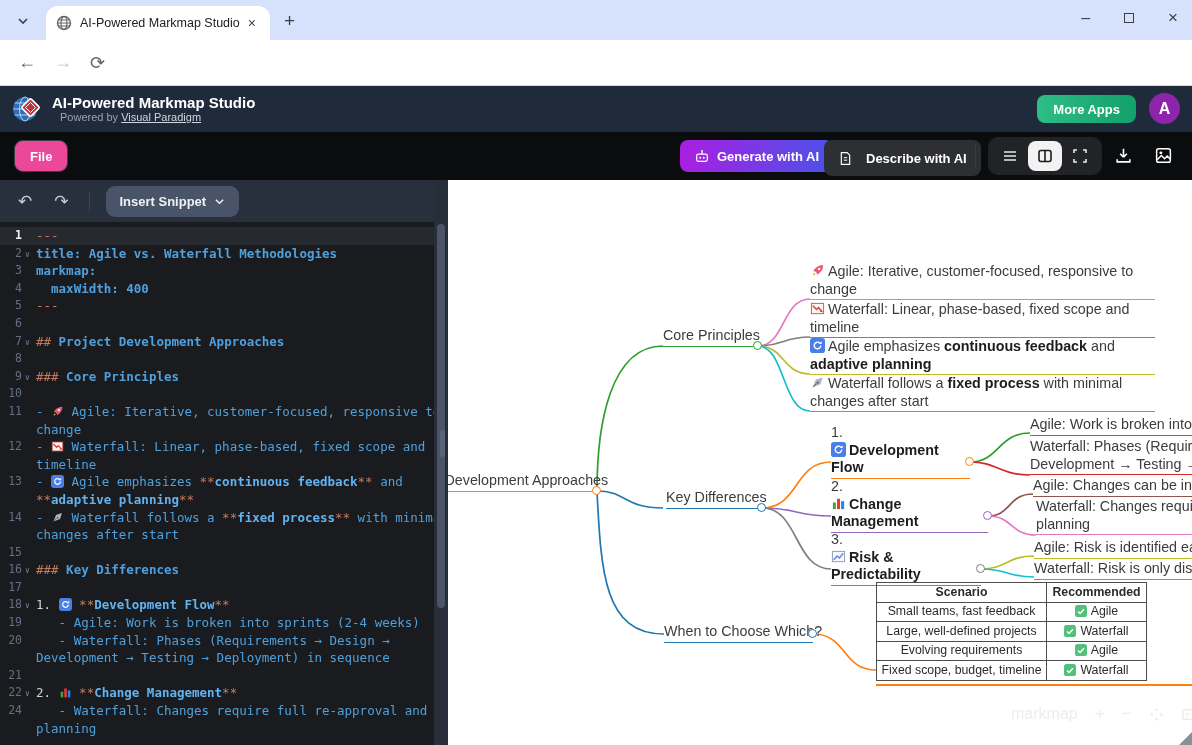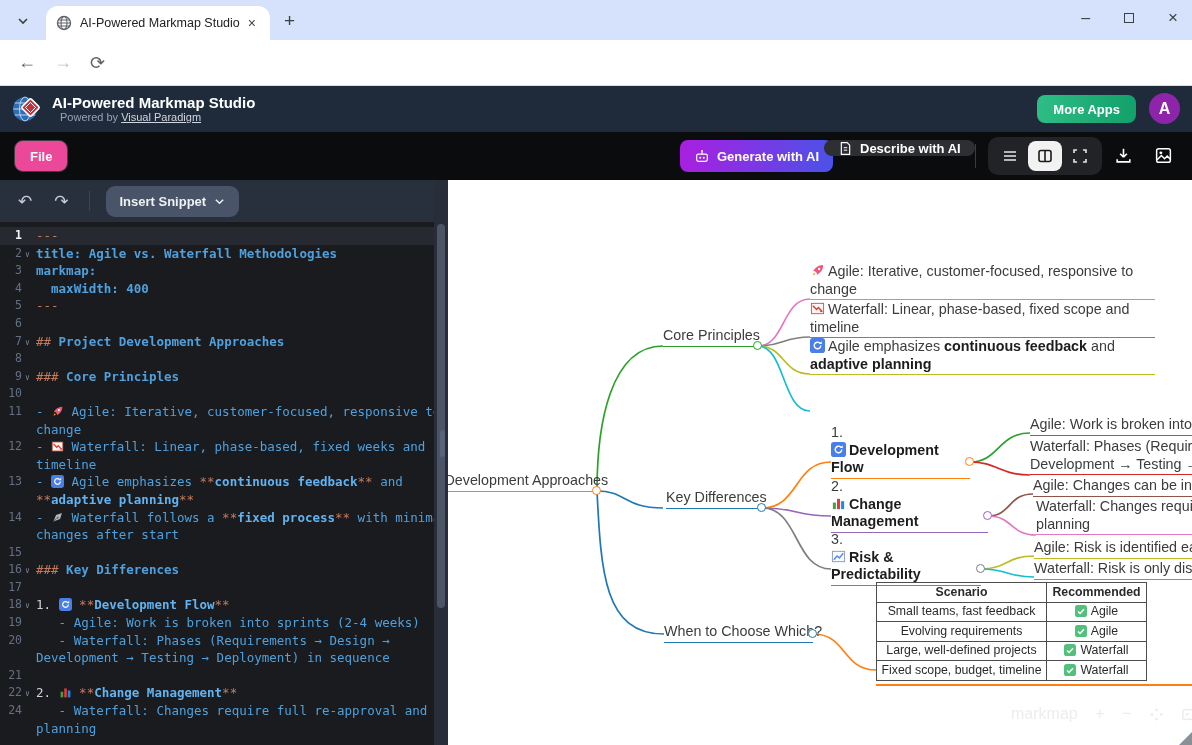--- a/index.html
+++ b/index.html
@@ -47,22 +47,22 @@
                 background:#8e24aa; color:#fff; font-weight:bold; font-size:16px; display:flex;
                 align-items:center; justify-content:center; }
 
   
   .cmd-bar { position:absolute; left:0; top:132px; width:1192px; height:48px; background:#0b0c0e; }
   .file-btn { position:absolute; left:14px; top:8px; height:32px; padding:0 15px; border:1px solid #3d3f44;
               border-radius:9px; color:#fff; font-size:13px; font-weight:bold; display:flex; align-items:center; background:#ec4899; }
   .gen-btn { position:absolute; left:680px; top:8px; height:32px; padding:0 14px; border-radius:8px;
              background:linear-gradient(90deg,#a91fe0,#4b52e8); color:#fff; font-size:13px; font-weight:bold;
              display:flex; align-items:center; gap:7px; }
-  .desc-btn { position:absolute; left:824px; top:8px; height:16px; padding:0 14px; border-radius:8px;
-              background:#2e2f33; color:#fff; font-size:13px; font-weight:bold; display:flex; align-items:center; gap:7px; }
+  .desc-btn { position:absolute; left:824px; top:8px; height:36px; padding:0 14px; border-radius:8px;
+              background:#2e2f33; color:#fff; font-size:13px; font-weight:bold; display:flex; align-items:center; gap:13px; }
   .cmd-sep { position:absolute; left:975px; top:12px; width:1px; height:24px; background:#3a3b3f; }
   .view-group { position:absolute; left:988px; top:5px; width:114px; height:38px; background:#222327;
                 border-radius:10px; display:flex; align-items:center; justify-content:space-around; padding:0 4px; }
   .view-seg { width:34px; height:30px; border-radius:8px; display:flex; align-items:center; justify-content:center; }
   .view-seg.sel { background:#f2f2f2; }
   .tool-ic { position:absolute; top:14px; }
 
   
   .editor-toolbar { position:absolute; left:0; top:180px; width:448px; height:42px; background:#29303d;
                     display:flex; align-items:center; }
@@ -303,21 +303,21 @@
       <div class="cl"><span class="ln">7</span><span class="fold">∨</span><span class="ct"><span class="o">## </span><span class="b">Project Development Approaches</span></span></div>
       <div class="cl"><span class="ln">8</span><span class="fold"></span><span class="ct"></span></div>
       <div class="cl"><span class="ln">9</span><span class="fold">∨</span><span class="ct"><span class="o">### </span><span class="b">Core Principles</span></span></div>
       <div class="cl"><span class="ln">10</span><span class="fold"></span><span class="ct"></span></div>
       <div class="cl"><span class="ln">11</span><span class="fold"></span><span class="ct"><span class="c">- </span><svg class="em">
             <use href="#i-rocket"></use>
           </svg><span class="c"> Agile: Iterative, customer-focused, responsive to</span></span></div>
       <div class="cl"><span class="ln"></span><span class="fold"></span><span class="ct"><span class="c">change</span></span></div>
       <div class="cl"><span class="ln">12</span><span class="fold"></span><span class="ct"><span class="c">- </span><svg class="em">
             <use href="#i-chart-down"></use>
-          </svg><span class="c"> Waterfall: Linear, phase-based, fixed weeks and</span></span></div>
+          </svg><span class="c"> Waterfall: Linear, phase-based, fixed scope and</span></span></div>
       <div class="cl"><span class="ln"></span><span class="fold"></span><span class="ct"><span class="c">timeline</span></span></div>
       <div class="cl"><span class="ln">13</span><span class="fold"></span><span class="ct"><span class="c">- </span><svg class="em">
             <use href="#i-loop"></use>
           </svg><span class="c"> Agile emphasizes </span><span class="o">**</span><span class="bb">continuous feedback</span><span class="o">**</span><span class="c"> and</span></span></div>
       <div class="cl"><span class="ln"></span><span class="fold"></span><span class="ct"><span class="o">**</span><span class="bb">adaptive planning</span><span class="o">**</span></span></div>
       <div class="cl"><span class="ln">14</span><span class="fold"></span><span class="ct"><span class="c">- </span><svg class="em">
             <use href="#i-nib"></use>
           </svg><span class="c"> Waterfall follows a </span><span class="o">**</span><span class="bb">fixed process</span><span class="o">**</span><span class="c"> with minimal</span></span></div>
       <div class="cl"><span class="ln"></span><span class="fold"></span><span class="ct"><span class="c">changes after start</span></span></div>
       <div class="cl"><span class="ln">15</span><span class="fold"></span><span class="ct"></span></div>
@@ -380,20 +380,25 @@
   <div class="mm-node mm-leaf2" style="left:362px; top:121px; width:345px; border-color:#7f7f7f;">
     <svg class="mico">
         <use href="#i-chart-down"></use>
       </svg><span>Waterfall: Linear, phase-based, fixed scope and timeline</span>
   </div>
   <div class="mm-node mm-leaf2" style="left:362px; top:158px; width:345px; border-color:#bcbd22;">
     <svg class="mico">
         <use href="#i-loop"></use>
       </svg><span>Agile emphasizes </span><span class="mm-strong">continuous feedback</span><span> and </span><span class="mm-strong">adaptive planning</span>
   </div>
+  <div class="mm-node mm-leaf2" style="left:362px; top:195px; width:345px; border-color:#17becf;">
+    <svg class="mico">
+        <use href="#i-nib"></use>
+      </svg><span>Waterfall follows a </span><span class="mm-strong">fixed process</span><span> with minimal changes after start</span>
+  </div>
 
   <div class="mm-node mm-label" style="left:218px; top:309px; width:97px; border-color:#1f77b4;">Key Differences</div>
   <div class="mm-circle" style="left:309px; top:323px; border-color:#1f77b4;"></div>
 
   <div class="mm-node" style="left:383px; top:244px; width:139px; border-bottom:1.7px solid #ff7f0e;">
     <span class="mm-marker">1.</span>
     <span><svg class="mico">
           <use href="#i-loop"></use>
         </svg><span class="mm-strong">Development Flow</span></span>
   </div>
@@ -433,30 +438,30 @@
         </tr>
       </thead>
       <tbody>
           <tr>
             <td>Small teams, fast feedback</td>
             <td><svg class="cico">
                 <use href="#i-check"></use>
               </svg><span>Agile</span></td>
           </tr>
           <tr>
+            <td>Large, well-defined projects</td>
+            <td><svg class="cico">
+                <use href="#i-check"></use>
+              </svg><span>Waterfall</span></td>
+          </tr>
+          <tr>
             <td>Evolving requirements</td>
             <td><svg class="cico">
                 <use href="#i-check"></use>
               </svg><span>Agile</span></td>
-          </tr>
-          <tr>
-            <td>Large, well-defined projects</td>
-            <td><svg class="cico">
-                <use href="#i-check"></use>
-              </svg><span>Waterfall</span></td>
           </tr>
           <tr>
             <td>Fixed scope, budget, timeline</td>
             <td><svg class="cico">
                 <use href="#i-check"></use>
               </svg><span>Waterfall</span></td>
           </tr>
         </tbody>
     </table>
   </div>

